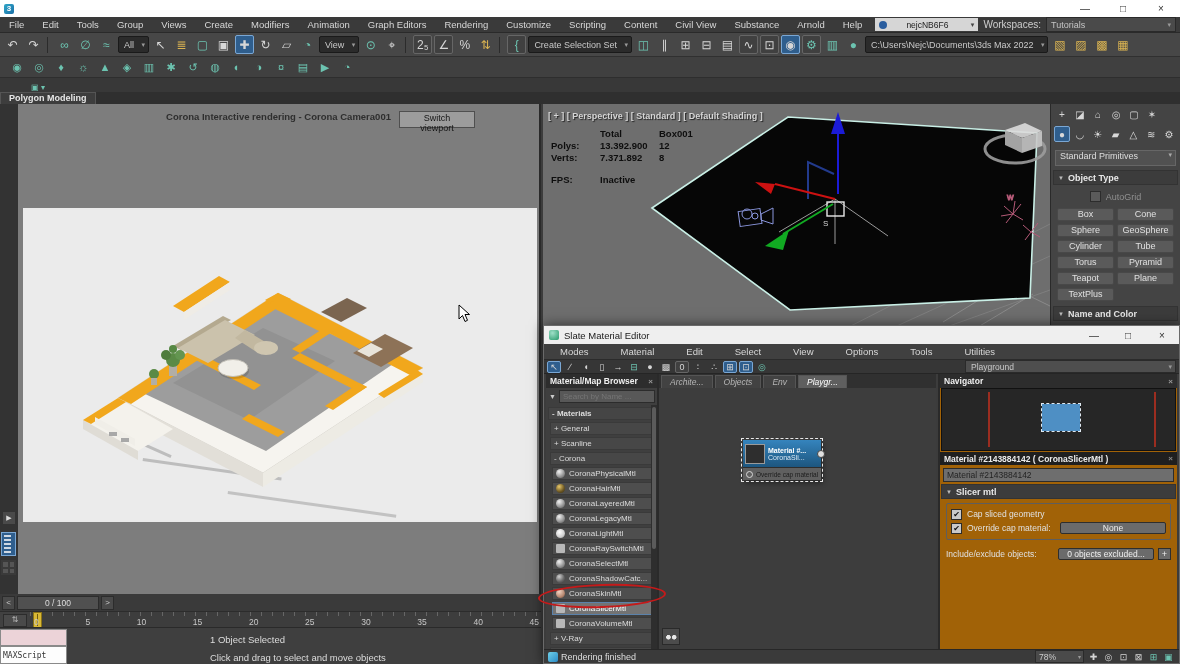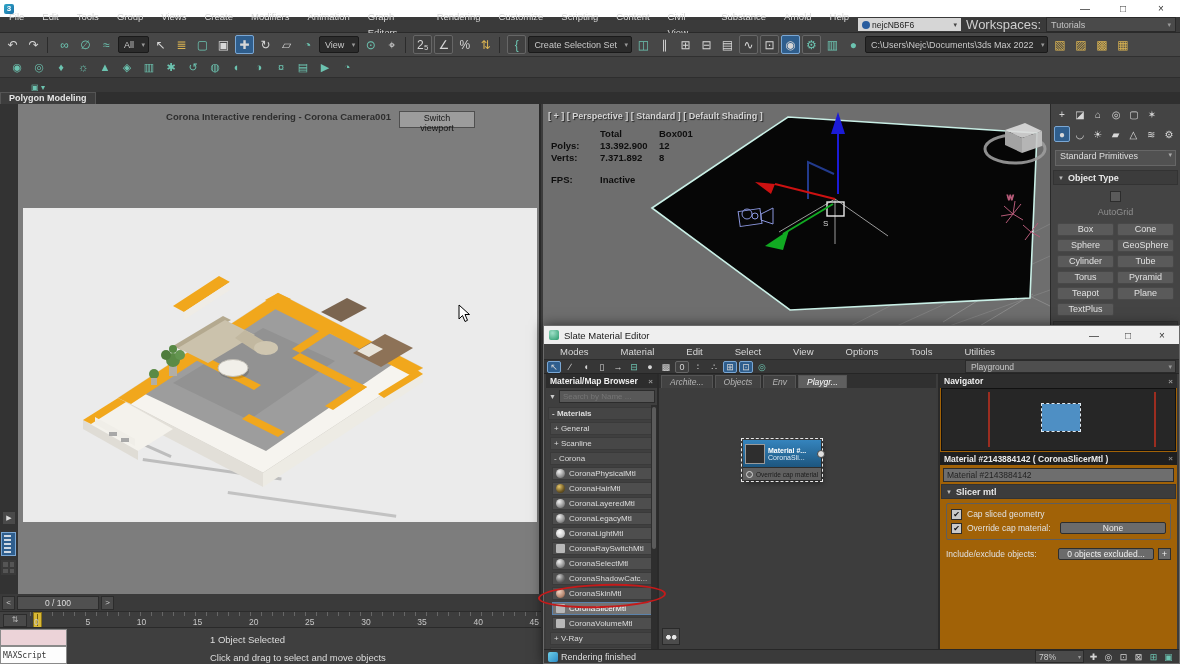--- a/index.html
+++ b/index.html
@@ -12,24 +12,24 @@
           color:#fff;font-size:8px;line-height:10px;text-align:center;font-weight:bold;}
   .titlebar .title{font-size:9.5px;}
   .win-ctrls{position:absolute;right:0;top:0;height:17px;display:flex;}
   .wc{width:38px;height:17px;display:flex;align-items:center;justify-content:center;font-size:10px;color:#333;}
   
   .menubar{position:absolute;left:0;top:17px;width:1180px;height:16px;background:#3a3a3a;border-bottom:1px solid #2a2a2a;
            display:flex;align-items:center;box-sizing:border-box;}
   .menus{display:flex;}
   .menu-item{padding:0 9px;font-size:9.5px;color:#d8d8d8;line-height:16px;}
   .mb-right{margin-left:auto;display:flex;align-items:center;gap:5px;padding-right:4px;}
-  .user-chip{background:#d6d6d6;color:#222;height:13px;display:flex;align-items:center;padding:0 4px;gap:2px;font-size:8.5px;min-width:95px;}
+  .user-chip{background:#d6d6d6;color:#222;height:13px;display:flex;align-items:center;padding:0 4px;gap:19px;font-size:8.5px;min-width:95px;}
   .user-ic{width:8px;height:8px;border-radius:50%;background:#2a5d9e;}
   .user-chip .caret{margin-left:auto;font-size:7px;color:#444;}
-  .ws-label{font-size:13px;color:#cfcfcf;text-align:right;}
+  .ws-label{font-size:10px;color:#cfcfcf;text-align:right;}
   .ws-dd{background:#4a4a4a;border:1px solid #2a2a2a;height:13px;min-width:120px;display:flex;align-items:center;
          padding:0 4px;font-size:9px;color:#c5c5c5;position:relative;}
   .ws-dd .caret{margin-left:auto;font-size:7px;color:#999;}
   
   .tb1{position:absolute;left:0;top:33px;width:1180px;height:24px;background:#474747;border-bottom:1px solid #303030;
        display:flex;align-items:center;gap:2px;padding:0 3px;box-sizing:border-box;}
   .tbi{width:19px;height:19px;display:flex;align-items:center;justify-content:center;font-size:12px;color:#d6d6d6;border-radius:2px;flex:none;}
   .tbi.teal{color:#6cc3b0}.tbi.yellow{color:#dcb552}
   .tbi.hl{background:#2f5e8d;border:1px solid #7aa7d4;box-sizing:border-box;}
   .tbi.frame{border:1px solid #666;background:#404040;box-sizing:border-box;}
@@ -74,21 +74,21 @@
   .cmdpanel{position:absolute;left:1050px;top:104px;width:130px;height:560px;background:#444;border-left:1px solid #2a2a2a;box-sizing:border-box;}
   .cp-row{display:flex;gap:2px;padding:2px 3px;}
   .cpi{width:16px;height:16px;display:flex;align-items:center;justify-content:center;color:#d8d8d8;font-size:10px;border-radius:2px;}
   .cpi.hl{background:#2f5e8d;border:1px solid #7aa7d4;box-sizing:border-box;}
   .cp-dd{margin:6px 4px 4px;height:14px;background:#515151;border:1px solid #666;display:flex;align-items:flex-start;
          padding:0 4px;font-size:9px;color:#ddd;position:relative;}
   .cp-dd::after{content:"▾";position:absolute;right:3px;font-size:7px;color:#aaa;}
   .rollout{margin:3px 2px 0;height:13px;background:#3c3c3c;border:1px solid #333;display:flex;align-items:center;gap:4px;
            padding:0 4px;font-size:9px;font-weight:bold;color:#e8e8e8;}
   .rollout .arr{font-size:6px;color:#bbb;}
-  .autogrid{display:flex;align-items:center;gap:5px;justify-content:center;margin:6px 0 4px;color:#909090;font-size:9px;flex-direction:column;}
+  .autogrid{display:flex;align-items:center;gap:5px;justify-content:center;margin:6px 0 4px;color:#909090;font-size:9px;}
   .cbx{width:9px;height:9px;background:#5a5a5a;border:1px solid #2c2c2c;display:inline-flex;align-items:center;justify-content:center;
        font-size:8px;color:#111;flex:none;}
   .cbx.checked{background:#c9c9c9;}
   .ot-grid{display:grid;grid-template-columns:1fr 1fr;gap:3px;padding:2px 6px;}
   .ot-btn{height:13px;background:#5a5a5a;border:1px solid #484848;border-radius:2px;color:#e0e0e0;font-size:9px;
           font-family:inherit;padding:0;line-height:11px;}
   
   .timerow{position:absolute;left:0;top:594px;width:541px;height:17px;background:#3a3a3a;display:flex;align-items:center;gap:2px;padding:0 2px;box-sizing:border-box;}
   .tl-btn{width:11px;height:12px;background:#4a4a4a;border:1px solid #2c2c2c;color:#ccc;font-size:8px;display:flex;align-items:center;justify-content:center;}
   .tl-scrub{width:80px;height:12px;background:#505050;border:1px solid #2c2c2c;color:#ddd;font-size:8.5px;

